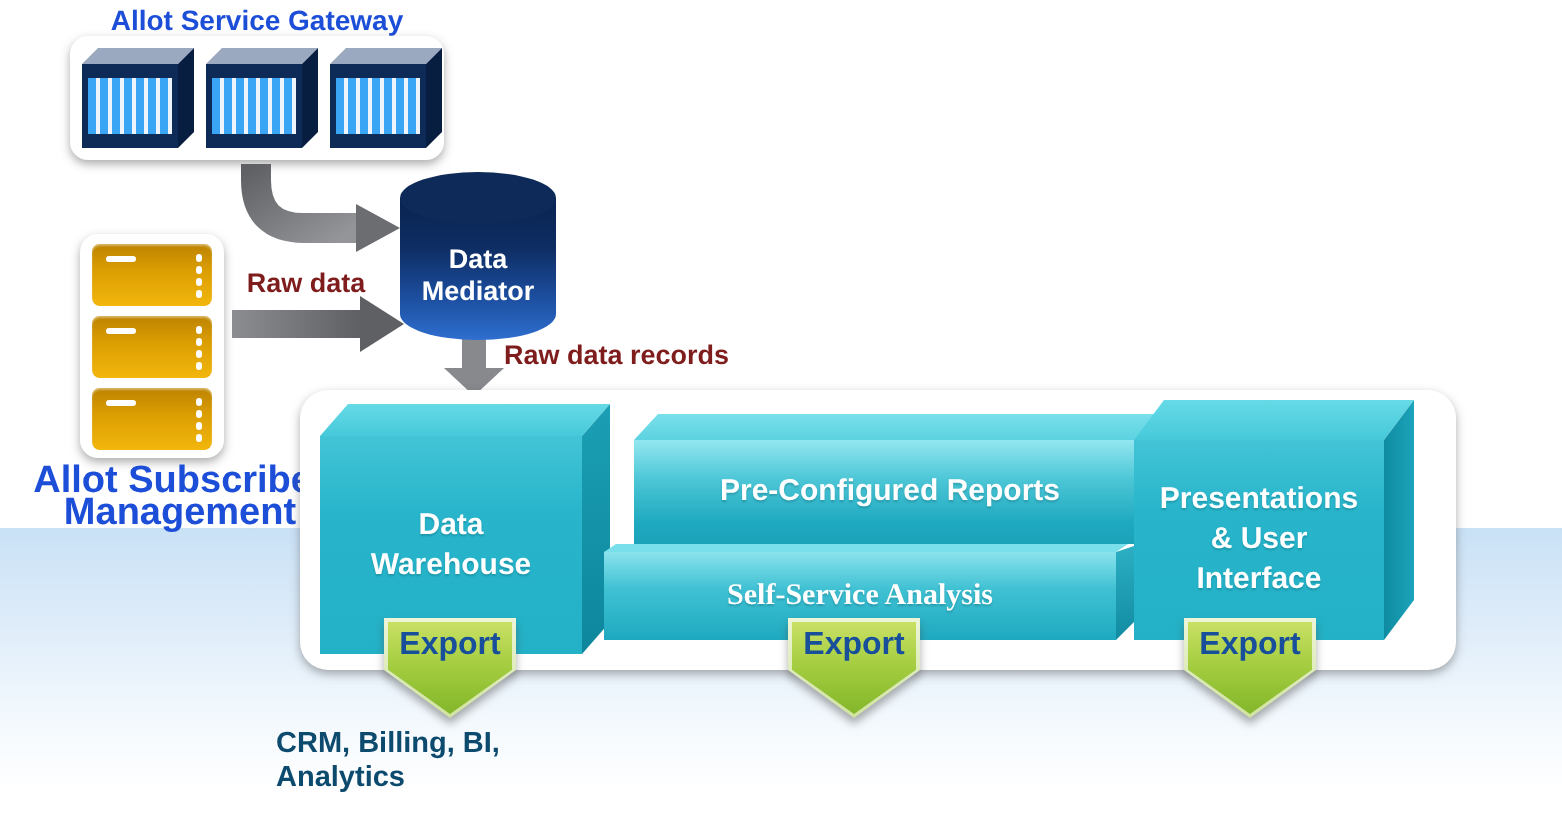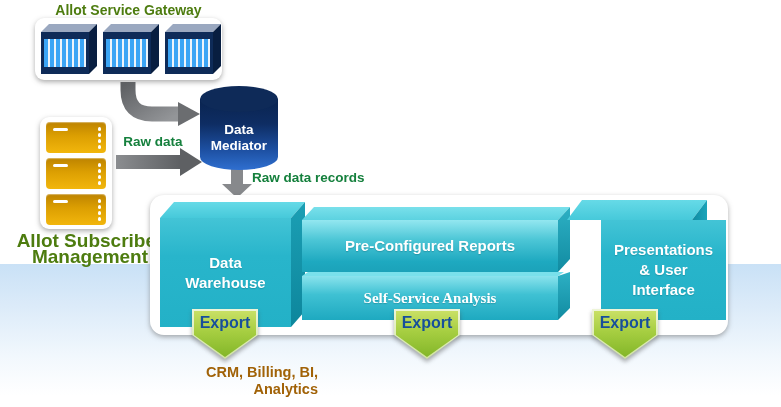--- a/index.html
+++ b/index.html
@@ -49,26 +49,26 @@
     filter:drop-shadow(0 3px 2px rgba(70,70,70,.45));}
   .export-shell{position:absolute;inset:0;
     clip-path:polygon(0 0,100% 0,100% 52%,50% 100%,0 52%);
     background:linear-gradient(180deg,#eef5d8,#cfe3a0);}
   .export-fill{position:absolute;inset:2px;
     clip-path:polygon(0 0,100% 0,100% 52%,50% 100%,0 52%);
     background:linear-gradient(180deg,#c9e065 0%,#a6ce41 45%,#83b629 100%);}
   .export-txt{position:absolute;left:0;top:5px;width:100%;text-align:center;
     font-size:16px;font-weight:bold;color:#174f9b;}
   
-  .blue-title{position:absolute;font-weight:bold;font-size:14px;color:#4d7c0f;
+  .blue-title{position:absolute;font-weight:bold;font-size:14px;color:#1d4ed8;
     text-align:center;white-space:pre-line;line-height:16px;}
-  .flow-label{position:absolute;font-weight:bold;font-size:13.5px;color:#15803d;
+  .flow-label{position:absolute;font-weight:bold;font-size:13.5px;color:#7f1d1d;
     white-space:nowrap;}
-  .dest-label{position:absolute;text-align:right;font-weight:bold;font-size:14.5px;
-    color:#a16207;white-space:pre-line;line-height:17px;}
+  .dest-label{position:absolute;text-align:left;font-weight:bold;font-size:14.5px;
+    color:#0c4a6e;white-space:pre-line;line-height:17px;}
   svg{position:absolute;overflow:visible;}
 </style>
 </head>
 <body>
 
 <div id="canvas">
 
   <div class="band"></div>
 
   <div class="blue-title" style="left:35px;top:2px;width:187px;">Allot Service Gateway</div>
@@ -166,21 +166,21 @@
       <div style="position:absolute;left:131px;top:0;width:14px;height:125px;
                   clip-path:polygon(0 16px,14px 0,14px 109px,0 125px);
                   background:linear-gradient(180deg,#1b9fb4,#0d869c);"></div>
       <div class="face-front" style="left:0;top:16px;width:131px;height:109px;
                   background:linear-gradient(180deg,#43c4d6 0%,#28b5cb 35%,#23b1c7 100%);">
         <div class="box-label">Data
 Warehouse</div>
       </div>
     </div>
 
-    <div style="position:absolute;left:152px;top:12px;width:268px;height:57px;">
+    <div style="position:absolute;left:167px;top:12px;width:268px;height:57px;">
       <div style="position:absolute;left:0;top:0;width:268px;height:13px;
                   clip-path:polygon(12px 0,268px 0,256px 13px,0 13px);
                   background:linear-gradient(180deg,#79e0eb,#5cd2e0);"></div>
       <div style="position:absolute;left:256px;top:0;width:12px;height:65px;
                   clip-path:polygon(0 13px,12px 0,12px 52px,0 65px);
                   background:linear-gradient(180deg,#2db0c4,#118ba1);"></div>
       <div class="face-front" style="left:0;top:13px;width:256px;height:52px;
                   background:linear-gradient(180deg,#93e7f0 0%,#4cc6d6 38%,#1ea9c0 80%,#1ba2b9 100%);">
         <div class="box-label">Pre-Configured Reports</div>
       </div>
@@ -200,21 +200,21 @@
     </div>
 
     <div style="position:absolute;left:417px;top:5px;width:140px;height:120px;">
       <div style="position:absolute;left:0;top:0;width:140px;height:20px;
                   clip-path:polygon(15px 0,140px 0,125px 20px,0 20px);
                   background:linear-gradient(180deg,#66dae7,#46c9da);"></div>
       <div style="position:absolute;left:125px;top:0;width:15px;height:120px;
                   clip-path:polygon(0 20px,15px 0,15px 100px,0 120px);
                   background:linear-gradient(90deg,#0f8ba1,#1ba4ba);"></div>
       <div class="face-front" style="left:0;top:20px;width:125px;height:100px;
-                  background:linear-gradient(180deg,#43c4d6 0%,#28b5cb 35%,#23b1c7 100%);margin-left:34px;">
+                  background:linear-gradient(180deg,#43c4d6 0%,#28b5cb 35%,#23b1c7 100%);">
         <div class="box-label">Presentations
 &amp; User
 Interface</div>
       </div>
     </div>
   </div>
 
   <div class="export-badge" style="left:192px;top:309px;">
     <div class="export-shell"></div>
       <div class="export-fill"></div>

